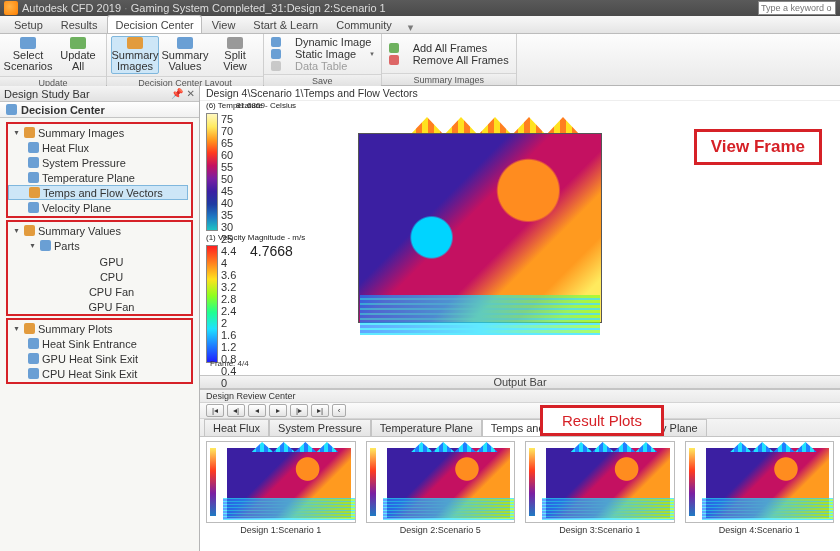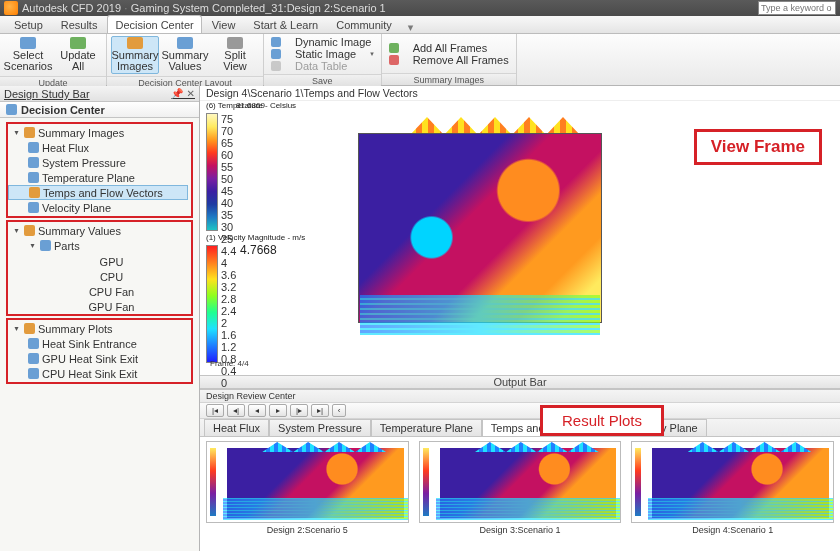--- a/index.html
+++ b/index.html
@@ -28,21 +28,21 @@
   
   .ic { display: inline-block; background: #6a9fd4; border-radius: 2px; }
   .ic.orange { background: #e29b3d; }
   .ic.green { background: #6eb15f; }
   .ic.gray { background: #999; }
   .ic.red { background: #d66; }
   
   .main { display: flex; height: calc(551px - 16px - 18px - 52px); }
   
   .dsb { width: 200px; background: #f7f7f4; border-right: 1px solid #b5b5b5; display: flex; flex-direction: column; }
-  .dsb-title { height: 16px; background: linear-gradient(#f4f4f4,#e2e2e2); border-bottom: 1px solid #c4c4c4; font-size: 10px; padding: 2px 4px; display: flex; align-items: flex-start; justify-content: space-between; text-decoration: underline; }
+  .dsb-title { height: 16px; background: linear-gradient(#f4f4f4,#e2e2e2); border-bottom: 1px solid #c4c4c4; font-size: 10px; padding: 2px 4px; display: flex; align-items: flex-start; justify-content: space-between; }
   .dsb-pin { font-size: 10px; color: #666; }
   .dsb-head { height: 16px; background: linear-gradient(#fff,#f0f0f0); border-bottom: 1px solid #c4c4c4; font-size: 10px; font-weight: 600; padding: 2px 6px; display: flex; align-items: center; gap: 4px; }
   .tree { padding: 2px 0 4px 4px; }
   .tnode { display: flex; align-items: center; height: 15px; font-size: 10px; gap: 3px; padding-left: 4px; cursor: pointer; white-space: nowrap; }
   .tnode .caret { width: 9px; text-align: center; color: #555; font-size: 8px; }
   .tnode .nic { width: 11px; height: 11px; }
   .tnode.indent1 { padding-left: 20px; }
   .tnode.indent2 { padding-left: 24px; flex-direction: column; }
   .tnode.selected { background: #cde6f7; border: 1px solid #7fb7dd; height: 15px; margin-right: 3px; }
   .redbox { border: 2px solid #d62127; margin: 2px 6px 2px 2px; padding: 1px 0; }
@@ -290,21 +290,21 @@
             <span>50</span>
             <span>45</span>
             <span>40</span>
             <span>35</span>
             <span>30</span>
             <span>25</span>
         </div>
       </div>
 
       <div class="leg-title" style="left:6px;top:132px">(1) Velocity Magnitude - m/s</div>
-      <div class="leg-title" style="left:40px;top:142px;font-size:12px">4.7668</div>
+      <div class="leg-title" style="left:50px;top:142px;font-size:14px">4.7668</div>
       <div class="legend v" style="top:144px">
         <div class="cbar vel"></div>
         <div class="ticks">
           <span>4.4</span>
             <span>4</span>
             <span>3.6</span>
             <span>3.2</span>
             <span>2.8</span>
             <span>2.4</span>
             <span>2</span>
@@ -347,20 +347,27 @@
         <div class="dtab">Temperature Plane</div>
         <div class="dtab active">Temps and Flow Vectors</div>
         <div class="dtab">Velocity Plane</div>
       </div>
       <div class="thumbs">
         <div class="thumb">
             <div class="img">
               <div class="bar"></div>
               <div class="mini top"></div>
             </div>
+            <div class="cap">Design 1:Scenario 1</div>
+          </div>
+        <div class="thumb">
+            <div class="img">
+              <div class="bar"></div>
+              <div class="mini top"></div>
+            </div>
             <div class="cap">Design 2:Scenario 5</div>
           </div>
         <div class="thumb">
             <div class="img">
               <div class="bar"></div>
               <div class="mini top"></div>
             </div>
             <div class="cap">Design 3:Scenario 1</div>
           </div>
         <div class="thumb">

